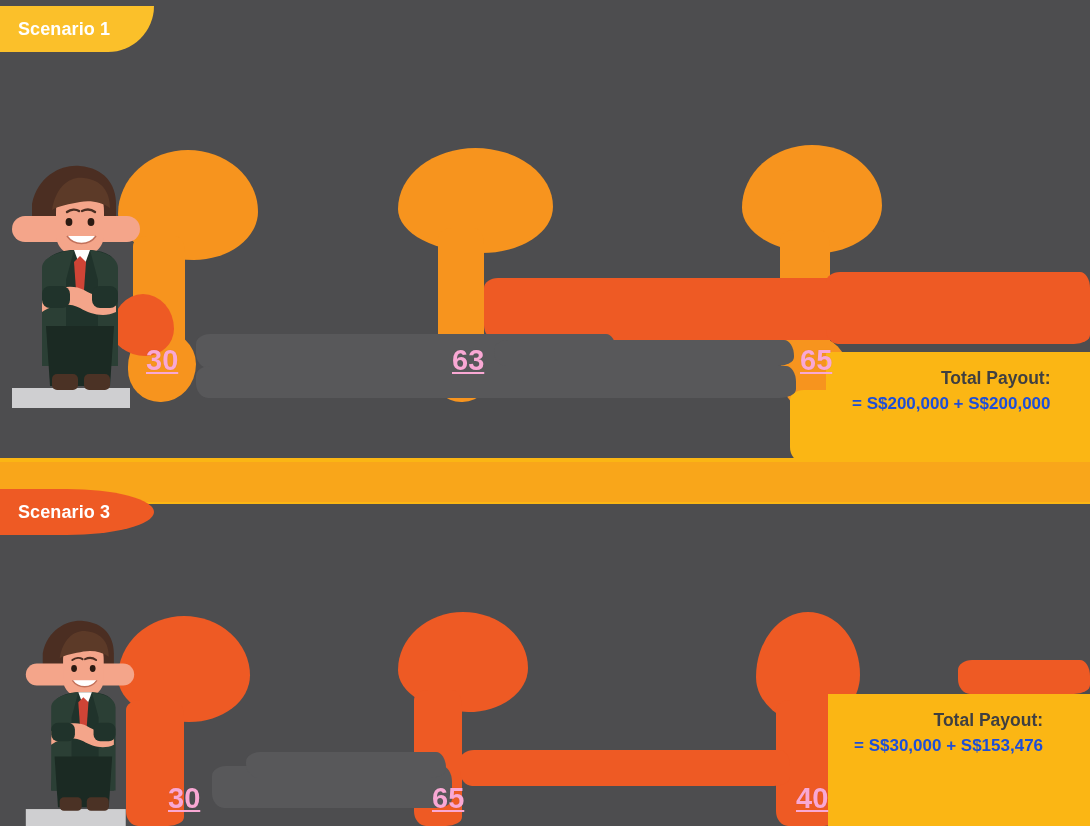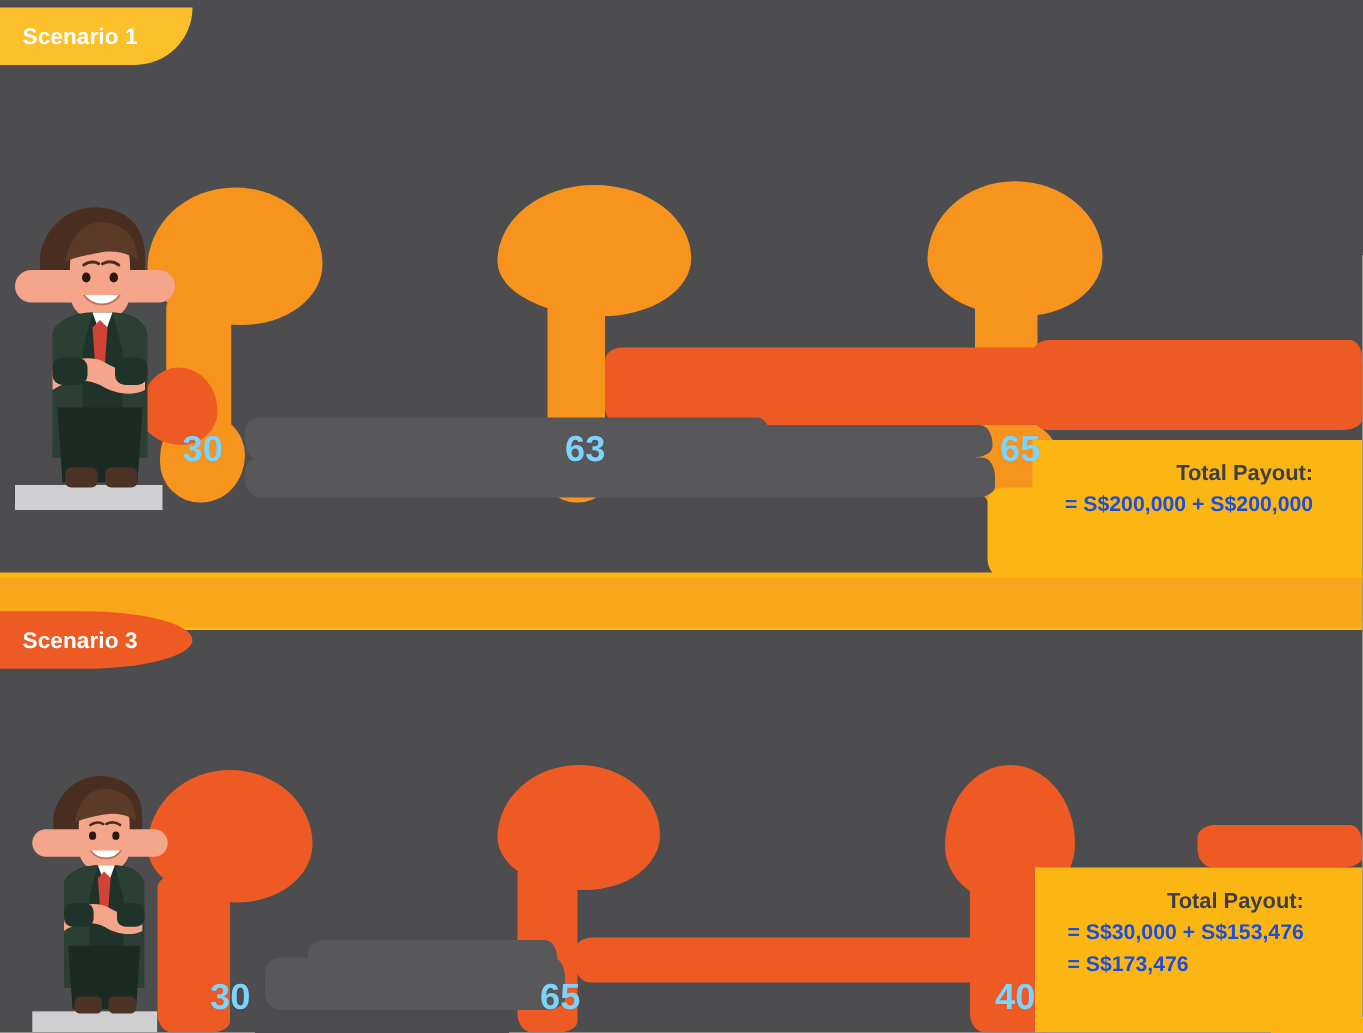--- a/index.html
+++ b/index.html
@@ -26,22 +26,22 @@
 
   
   .payout { position:absolute; background:#FBB614; z-index:22; }
   .payout .pt-title { color:#3F3F41; font-size:17.5px; font-weight:700;
                       line-height:1.45;text-align:right; }
   .payout .pt-line  { color:#1d4ed8; font-size:17px; font-weight:700;
                       line-height:1.5; white-space:nowrap; }
   .payout .inner { position:absolute; left:26px; top:14px; }
 
   
-  .age { position:absolute; z-index:35; color:#7dd3fc;
-         font-size:29px; font-weight:700; text-shadow:0 0 1px rgba(0,0,0,.12); }
+  .age { position:absolute; z-index:35; color:#f9a8d4;
+         font-size:29px; font-weight:700; text-shadow:0 0 1px rgba(0,0,0,.12);text-decoration:underline; }
 
   
   .blob { position:absolute; }
   .o  { background:#F7941E; }   
   .r  { background:#EE5A24; }   
   .g  { background:#58585A; }   
   .gd { background:#4D4D4F; }   
   .am { background:#FBB614; }   
 
   
@@ -162,21 +162,20 @@
     <rect x="80" y="126" width="26" height="22" rx="8" fill="#20332B"></rect>
     <path d="M34 166 L102 166 L98 226 L38 226 Z" fill="#1B2A23"></path>
     <rect x="40" y="214" width="26" height="16" rx="5" fill="#4B3225"></rect>
     <rect x="72" y="214" width="26" height="16" rx="5" fill="#4B3225"></rect>
   </svg>
 
   <div class="payout" style="left:828px; top:694px; width:262px; height:132px;">
     <div class="inner">
       <div class="pt-title">Total Payout:</div>
       <div class="pt-line">= S$30,000 + S$153,476</div>
-      <div class="pt-line">= S$173,476</div>
     </div>
   </div>
   <div class="blob r lobe" style="left:812px; top:786px; width:44px; height:40px;"></div>
 
   <div class="tab tab-2">
     <span>Scenario 3</span>
   </div>
 
 </div>
 

